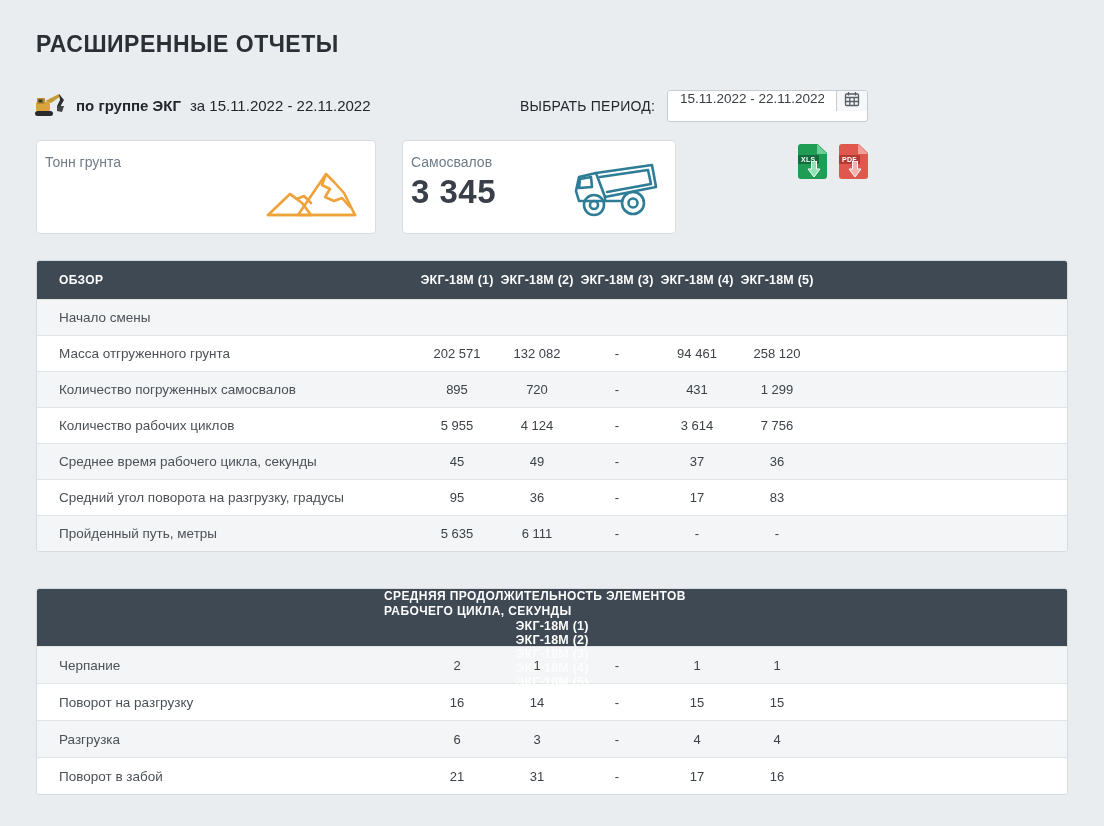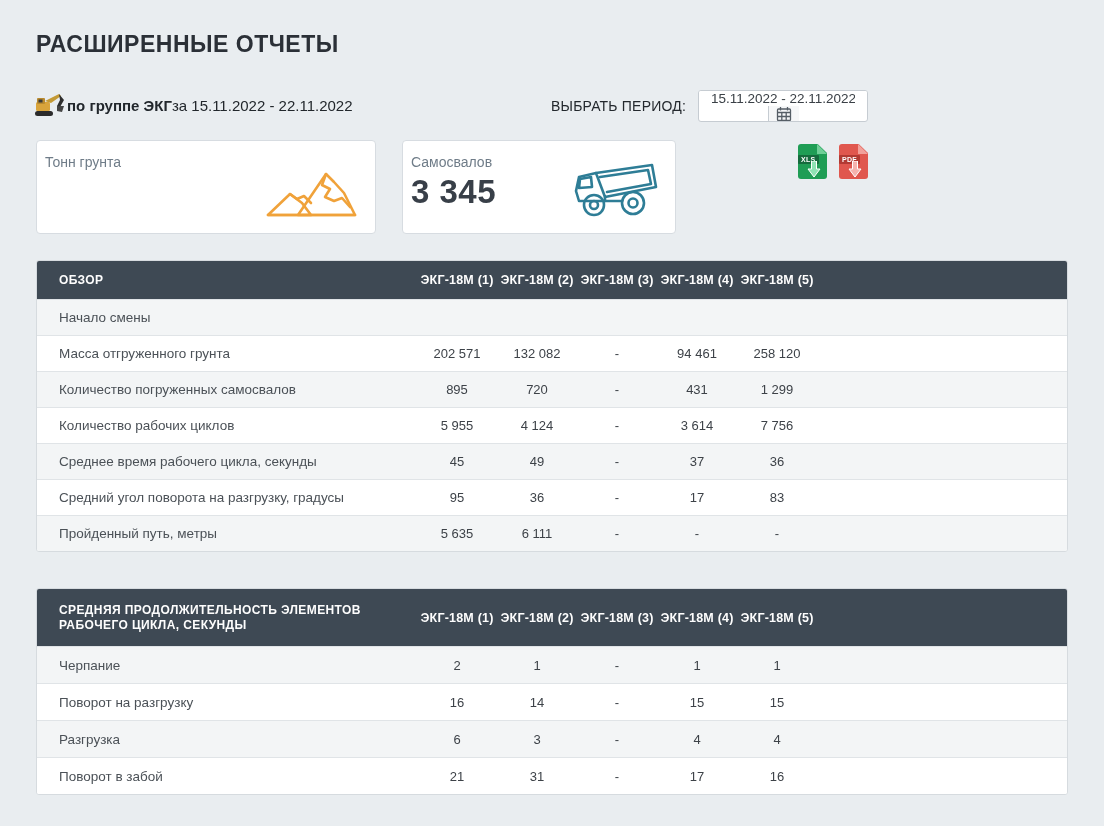--- a/index.html
+++ b/index.html
@@ -13,33 +13,33 @@
   }
   .page { position:relative; width:904px; height:826px; }
 
   
   .page-title {
     position:absolute; left:36px; top:31px;
     font-size:23px; font-weight:700; letter-spacing:0.5px; color:#2b3037;
   }
   .scope-row {
     position:absolute; left:33px; top:92px;
-    display:flex; align-items:center; font-size:15px; color:#22272c;
+    display:flex; align-items:center; gap:9px; font-size:15px; color:#22272c;
   }
   .scope-row .scope-group { font-weight:700; }
   .excavator-icon { width:34px; height:26px; display:inline-block; }
 
   .period-box {
     position:absolute; right:36px; top:90px;
     display:flex; align-items:center; gap:12px;
   }
   .period-label { font-size:14px; font-weight:400; color:#23282d; letter-spacing:0.2px; }
   .period-group {
-    display:flex; align-items:center; height:32px;
-    border:1px solid #c6ccd2; border-radius:3px; background:#fff; overflow:hidden;flex-direction:column;
+    display:flex; align-items:flex-start; height:32px;
+    border:1px solid #c6ccd2; border-radius:3px; background:#fff; overflow:hidden;
   }
   .period-input {
     width:168px; border:none; outline:none; padding:0 12px;
     font-family:"Liberation Sans", sans-serif; font-size:13.5px; color:#3a4046; background:#fff;
   }
   .calendar-btn {
     width:31px; display:flex; align-items:center; justify-content:center;
     background:#f6f7f8; border-left:1px solid #c6ccd2; cursor:pointer;
   }
 
@@ -79,21 +79,21 @@
   .report-table {
     position:absolute; left:36px; width:1032px;
     background:#fff; border:1px solid #d6dbdf; border-radius:3px; overflow:hidden;
   }
   .t-overview { top:260px; }
   .t-cycle { top:588px; }
   .thead {
     display:flex; align-items:center; background:#3e4954; color:#fdfdfd;
   }
   .t-overview .thead { height:38px; }
-  .t-cycle .thead { height:57px; }
+  .t-cycle .thead { height:57px;flex-direction:column; }
   .th-title {
     width:380px; padding-left:22px; font-size:12px; font-weight:700;
     letter-spacing:0.4px; line-height:1.25;
   }
   .th-col { width:80px; text-align:center; font-size:12.5px; font-weight:700; letter-spacing:0.2px; }
   .trow {
     display:flex; align-items:center; border-top:1px solid #e0e4e7;
   }
   .t-overview .trow { height:36px; }
   .t-cycle .trow { height:37px; }

